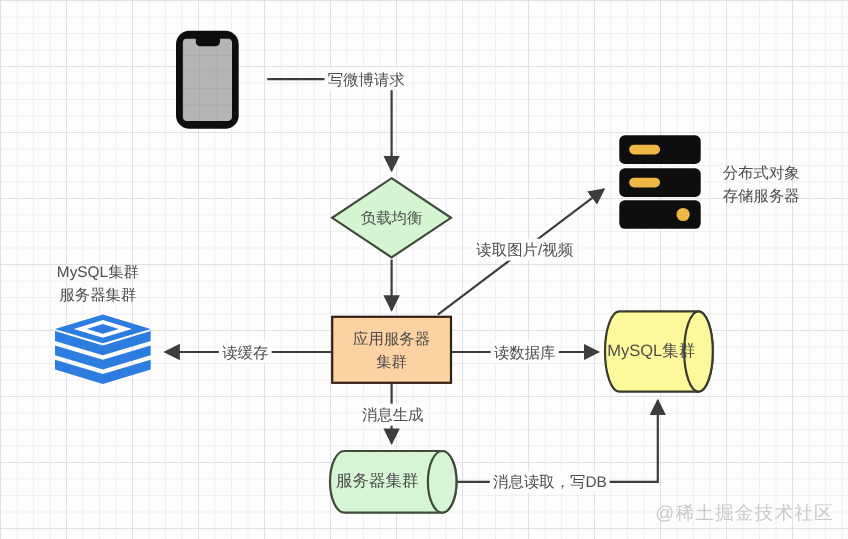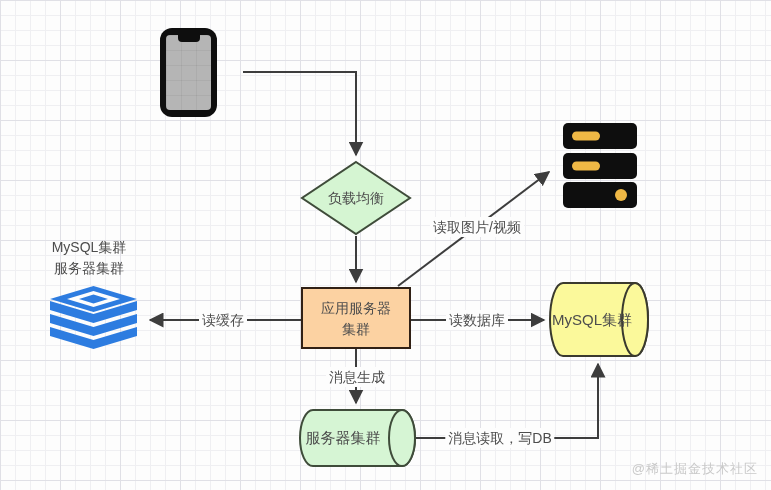--- a/index.html
+++ b/index.html
@@ -88,21 +88,21 @@
     position:absolute;right:10px;top:50%;transform:translateY(-50%);
     width:12px;height:12px;border-radius:50%;background:var(--server_yellow);
   }
 
   .redis{position:absolute;left:47px;top:283px;}
   .redis path,.redis polygon{fill:var(--redis_blue);}
   .redis .white{fill:var(--bg);}
 
   .watermark{
     position:absolute;right:13px;bottom:12px;
-    font-size:13px;color:var(--watermark_color);letter-spacing:1px;
+    font-size:17px;color:var(--watermark_color);letter-spacing:1px;
   }
 </style>
 </head>
 <body>
 
 <div class="canvas">
 
   <svg class="overlay" width="771" height="490" viewBox="0 0 771 490">
     <defs>
       <marker id="arrow" viewBox="0 0 10 10" refX="9" refY="5" markerWidth="7.5" markerHeight="7.5" orient="auto-start-reverse">
@@ -156,30 +156,35 @@
     <polygon points="32,16 46.5,11.5 61,16 46.5,20.5"></polygon>
   </svg>
 
   <div class="lbl" style="left:356px;top:198px;">负载均衡</div>
 
   <div class="lbl two-line" style="left:356px;top:319px;">
     <div>应用服务器</div>
     <div>集群</div>
   </div>
 
+  <div class="lbl two-line" style="left:692px;top:168px;">
+    <div>分布式对象</div>
+    <div>存储服务器</div>
+  </div>
 
   <div class="lbl two-line" style="left:89px;top:258px;">
     <div>MySQL集群</div>
     <div>服务器集群</div>
   </div>
 
   <div class="lbl big" style="left:592px;top:320px;">MySQL集群</div>
 
   <div class="lbl big" style="left:343px;top:438px;">服务器集群</div>
 
+  <div class="lbl edge-lbl" style="left:333px;top:72px;">写微博请求</div>
   <div class="lbl edge-lbl" style="left:477px;top:227px;">读取图片/视频</div>
   <div class="lbl edge-lbl" style="left:223px;top:320px;">读缓存</div>
   <div class="lbl edge-lbl" style="left:477px;top:320px;">读数据库</div>
   <div class="lbl edge-lbl" style="left:357px;top:377px;">消息生成</div>
   <div class="lbl edge-lbl" style="left:500px;top:438px;text-align:center;">消息读取，写DB</div>
 
   <div class="watermark">@稀土掘金技术社区</div>
 
 </div>
 

